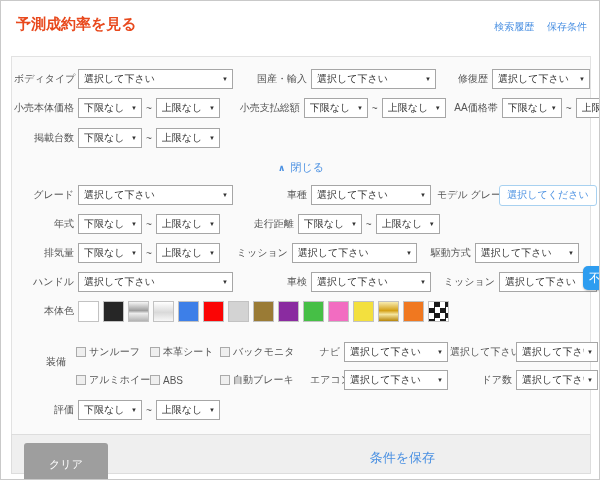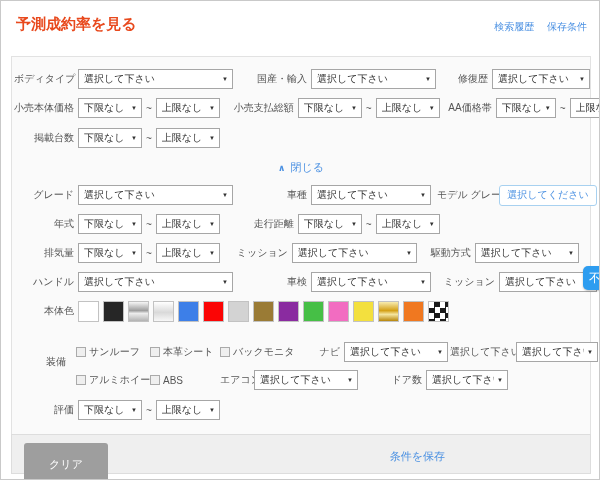--- a/index.html
+++ b/index.html
@@ -51,21 +51,21 @@
   #float-badge { position:absolute; left:582px; top:265px; width:24px; height:24px; border-radius:5px;
                  background:#2e9df0; color:#fff; font-size:12px; display:flex; align-items:center;
                  justify-content:center; box-shadow:0 1px 2px rgba(0,0,0,.25); cursor:pointer; z-index:5; }
 
   
   #footer { position:absolute; left:10px; top:433px; width:580px; height:40px; background:#efefef;
             border:1px solid #ddd; }
   #clear-btn { position:absolute; left:12px; top:8px; width:84px; height:42px; background:#9e9e9e;
                border-radius:3px; color:#fff; font-size:11px; display:flex; align-items:center;
                justify-content:center; cursor:pointer;text-align:center; }
-  #save-link { position:absolute; right:145px; top:14px; font-size:11px; color:#4a90e2; cursor:pointer; }
+  #save-link { position:absolute; right:155px; top:14px; font-size:13px; color:#4a90e2; cursor:pointer; }
   #search-btn { position:absolute; right:10px; top:4px; width:138px; height:31px; background:#2e9df0;
                 border-radius:3px; color:#fff; font-size:12px; display:flex; align-items:center;
                 justify-content:center; cursor:pointer; }
 </style>
 </head>
 <body>
 
 <div id="page">
 
   <div id="title">予測成約率を見る</div>
@@ -98,21 +98,21 @@
       <span class="lbl" style="width:60px">小売本体価格</span>
       <div class="sel" style="width:64px">
         <span class="tx">下限なし</span>
         <span class="caret">▼</span>
       </div>
       <span class="tilde">~</span>
       <div class="sel" style="width:64px">
         <span class="tx">上限なし</span>
         <span class="caret">▼</span>
       </div>
-      <span class="lbl" style="width:68px;margin-left:6px">小売支払総額</span>
+      <span class="lbl" style="width:68px;margin-left:12px">小売支払総額</span>
       <div class="sel" style="width:64px">
         <span class="tx">下限なし</span>
         <span class="caret">▼</span>
       </div>
       <span class="tilde">~</span>
       <div class="sel" style="width:64px">
         <span class="tx">上限なし</span>
         <span class="caret">▼</span>
       </div>
       <span class="lbl" style="width:50px;margin-left:2px">AA価格帯</span>
@@ -275,20 +275,24 @@
 
     <div class="row" style="top:312px;left:64px">
       <label class="cb" style="width:74px">
         <span class="cb-box"></span>
         <span class="cb-tx">アルミホイール</span>
       </label>
       <label class="cb" style="width:70px">
         <span class="cb-box"></span>
         <span class="cb-tx">ABS</span>
       </label>
+      <label class="cb" style="width:90px">
+        <span class="cb-box"></span>
+        <span class="cb-tx">自動ブレーキ</span>
+      </label>
       <span class="lbl" style="width:30px">エアコン</span>
       <div class="sel" style="width:104px">
         <span class="tx">選択して下さい</span>
         <span class="caret">▼</span>
       </div>
       <span class="lbl" style="width:62px;margin-left:2px">ドア数</span>
       <div class="sel" style="width:82px">
         <span class="tx">選択して下さい</span>
         <span class="caret">▼</span>
       </div>

